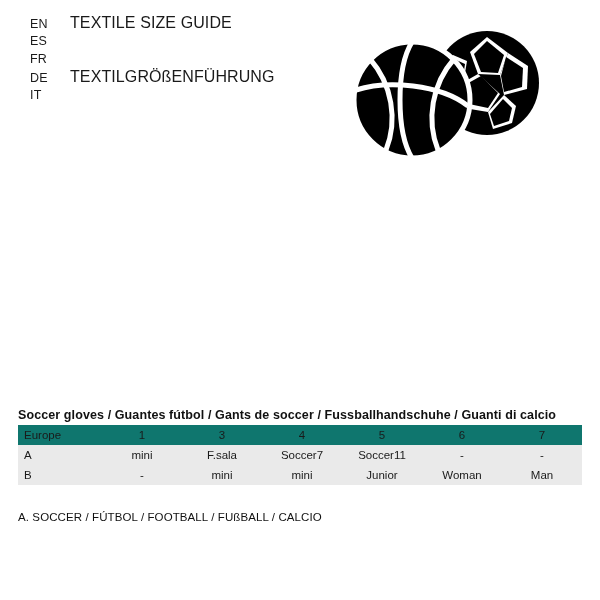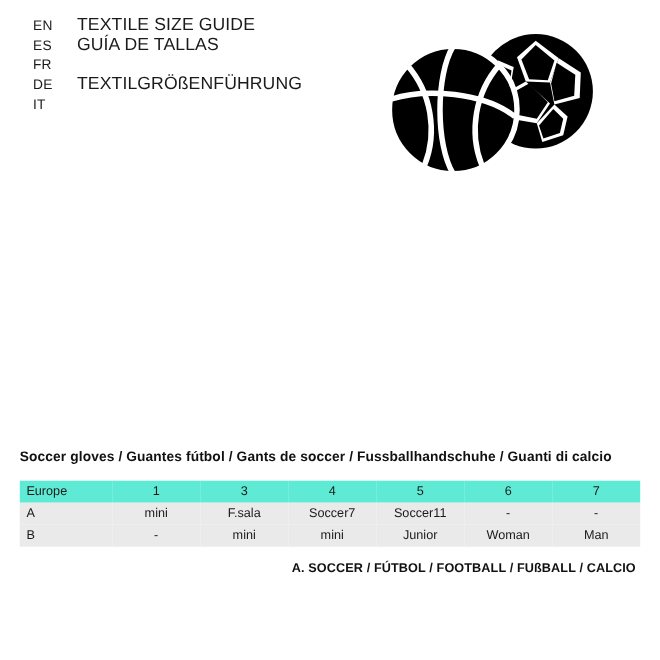--- a/index.html
+++ b/index.html
@@ -57,76 +57,74 @@
     position: absolute;
     left: 18px;
     top: 408px;
     width: 564px;
   }
   .sizing-title {
     font-size: 12.5px;
     font-weight: bold;
     letter-spacing: 0.1px;
     color: #111111;
-    margin-bottom: 15px;
+    margin-bottom: 3px;
     white-space: nowrap;
   }
 
   table.size-table {
     border-collapse: collapse;
     width: 564px;
     table-layout: fixed;
   }
   table.size-table td {
     font-size: 11.5px;
     color: #1a1a1a;
     height: 16px;
     padding: 2px 0;
     text-align: center;
     border: none;
   }
   table.size-table tr.header-row td {
-    background: #5eead4;
+    background: #0f766e;
   }
   table.size-table tr.band td {
     background: #eaeaea;
   }
   table.size-table td.rowhead {
     text-align: left;
     padding-left: 6px;
     width: 78px;
   }
 
   .footnotes {
     position: absolute;
     left: 18px;
     top: 510px;
     width: 560px;
   }
   .footnote {
     font-size: 11.5px;
-    font-weight: bold;
+    font-weight: normal;
     color: #111111;
     line-height: 15px;
     letter-spacing: 0.1px;
     white-space: nowrap;
-    text-align: right;
   }
 </style>
 </head>
 <body>
 
 <div class="legend">
   <div class="legend-row">
     <div class="legend-code">EN</div>
     <div class="legend-text">TEXTILE SIZE GUIDE</div>
   </div>
   <div class="legend-row">
     <div class="legend-code">ES</div>
-    <div class="legend-text">GUÍA DE TALLAS</div>
   </div>
   <div class="legend-row">
     <div class="legend-code">FR</div>
   </div>
   <div class="legend-row">
     <div class="legend-code">DE</div>
     <div class="legend-text">TEXTILGRÖßENFÜHRUNG</div>
   </div>
   <div class="legend-row">
     <div class="legend-code">IT</div>

